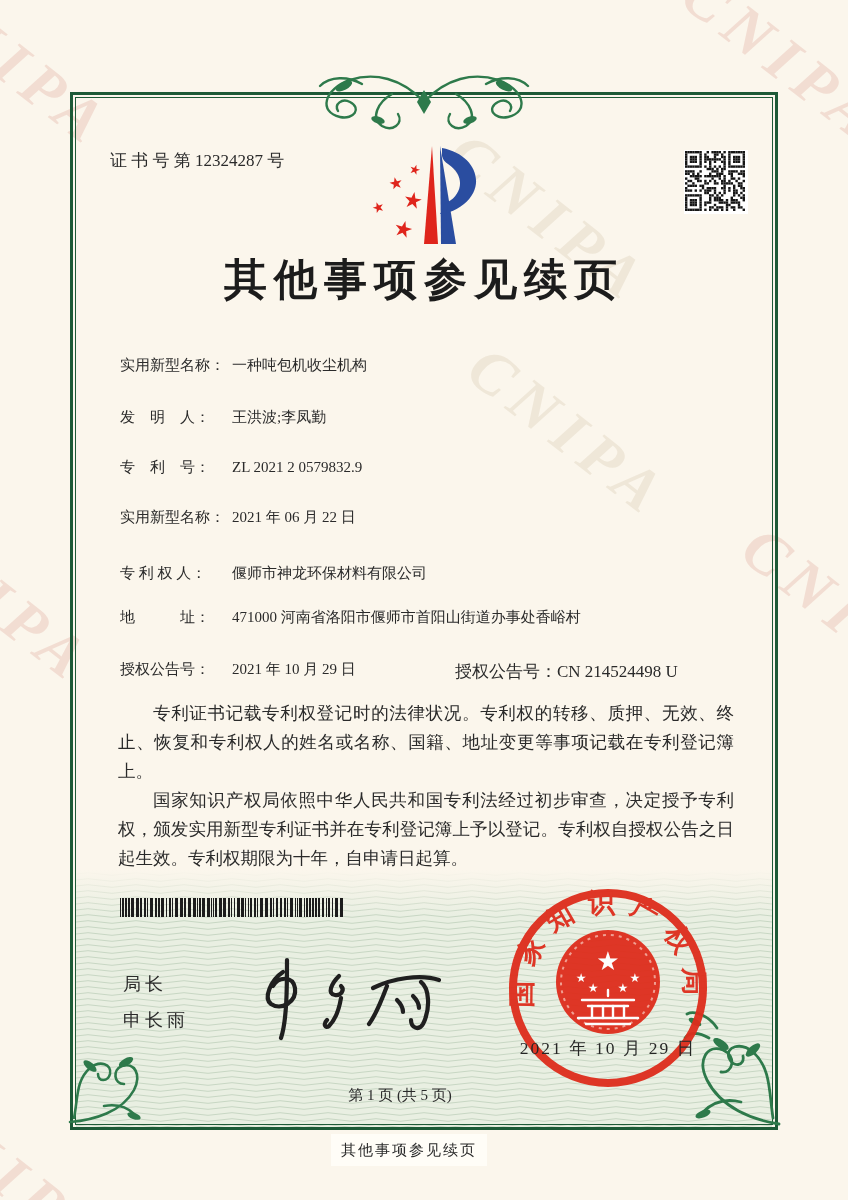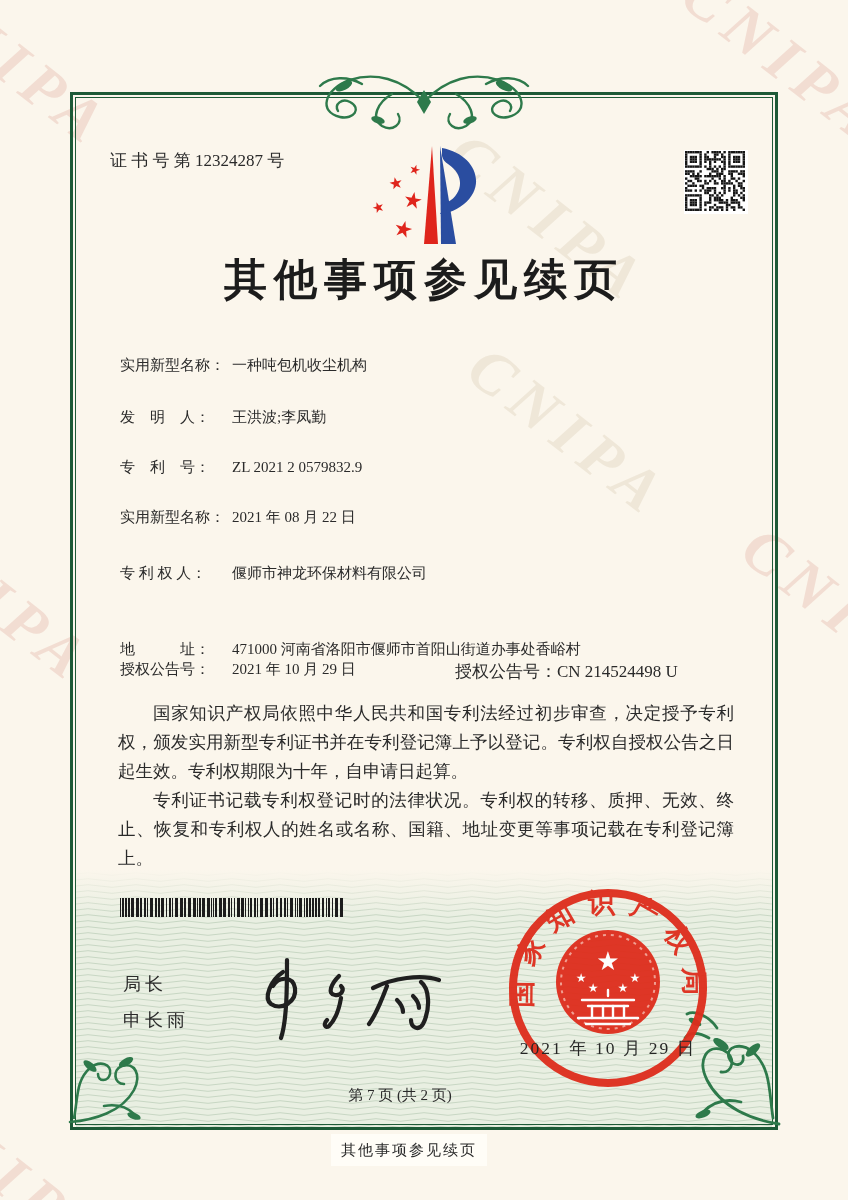--- a/index.html
+++ b/index.html
@@ -501,38 +501,38 @@
 <div class="row" style="top:356px;">
   <span class="lbl">实用新型名称：</span><span>一种吨包机收尘机构</span>
 </div>
 <div class="row" style="top:408px;">
   <span class="lbl">发　明　人：</span><span>王洪波;李凤勤</span>
 </div>
 <div class="row" style="top:458px;">
   <span class="lbl">专　利　号：</span><span>ZL 2021 2 0579832.9</span>
 </div>
 <div class="row" style="top:508px;">
-  <span class="lbl">实用新型名称：</span><span>2021 年 08 月 22 日</span>
+  <span class="lbl">实用新型名称：</span><span>2021 年 06 月 22 日</span>
 </div>
 <div class="row" style="top:564px;">
   <span class="lbl">专 利 权 人：</span><span>偃师市神龙环保材料有限公司</span>
 </div>
-<div class="row" style="top:640px;font-family:Liberation Serif, serif;">
+<div class="row" style="top:608px;font-family:Liberation Serif, serif;">
   <span class="lbl">地　　　址：</span><span>471000 河南省洛阳市偃师市首阳山街道办事处香峪村</span>
 </div>
 <div class="row" style="top:660px;">
   <span class="lbl">授权公告号：</span><span>2021 年 10 月 29 日</span>
 </div>
 <div class="abs grant-lbl2">
   <span>授权公告号：</span><span>CN 214524498 U</span>
 </div>
 
 <div class="abs paras">
+  <p>专利证书记载专利权登记时的法律状况。专利权的转移、质押、无效、终止、恢复和专利权人的姓名或名称、国籍、地址变更等事项记载在专利登记簿上。</p>
   <p>国家知识产权局依照中华人民共和国专利法经过初步审查，决定授予专利权，颁发实用新型专利证书并在专利登记簿上予以登记。专利权自授权公告之日起生效。专利权期限为十年，自申请日起算。</p>
-  <p>专利证书记载专利权登记时的法律状况。专利权的转移、质押、无效、终止、恢复和专利权人的姓名或名称、国籍、地址变更等事项记载在专利登记簿上。</p>
 </div>
 
 <div class="abs barcode" id="barcode">
     <div class="bar" style="width: 1px;"></div>
     <div class="gap" style="width: 1px;"></div>
     <div class="bar" style="width: 2px;"></div>
     <div class="gap" style="width: 1px;"></div>
     <div class="bar" style="width: 2px;"></div>
     <div class="gap" style="width: 1px;"></div>
     <div class="bar" style="width: 2px;"></div>
@@ -699,14 +699,14 @@
       <path d="M-26 18 L26 18"></path>
       <path d="M-20 24 L20 24"></path>
       <path d="M-30 36 L30 36"></path>
       <path d="M-16 24 L-16 36 M-5 24 L-5 36 M5 24 L5 36 M16 24 L16 36"></path>
       <path d="M-22 42 L22 42"></path>
     </g>
   </g>
   <text x="110" y="176" text-anchor="middle" font-size="17.5" fill="#1c1c1c" letter-spacing="2">2021 年 10 月 29 日</text>
 </svg>
 
-<div class="abs page-num">第 7 页 (共 2 页)</div>
+<div class="abs page-num">第 1 页 (共 5 页)</div>
 <div class="abs note-strip">其他事项参见续页</div>
 
 </body></html>

